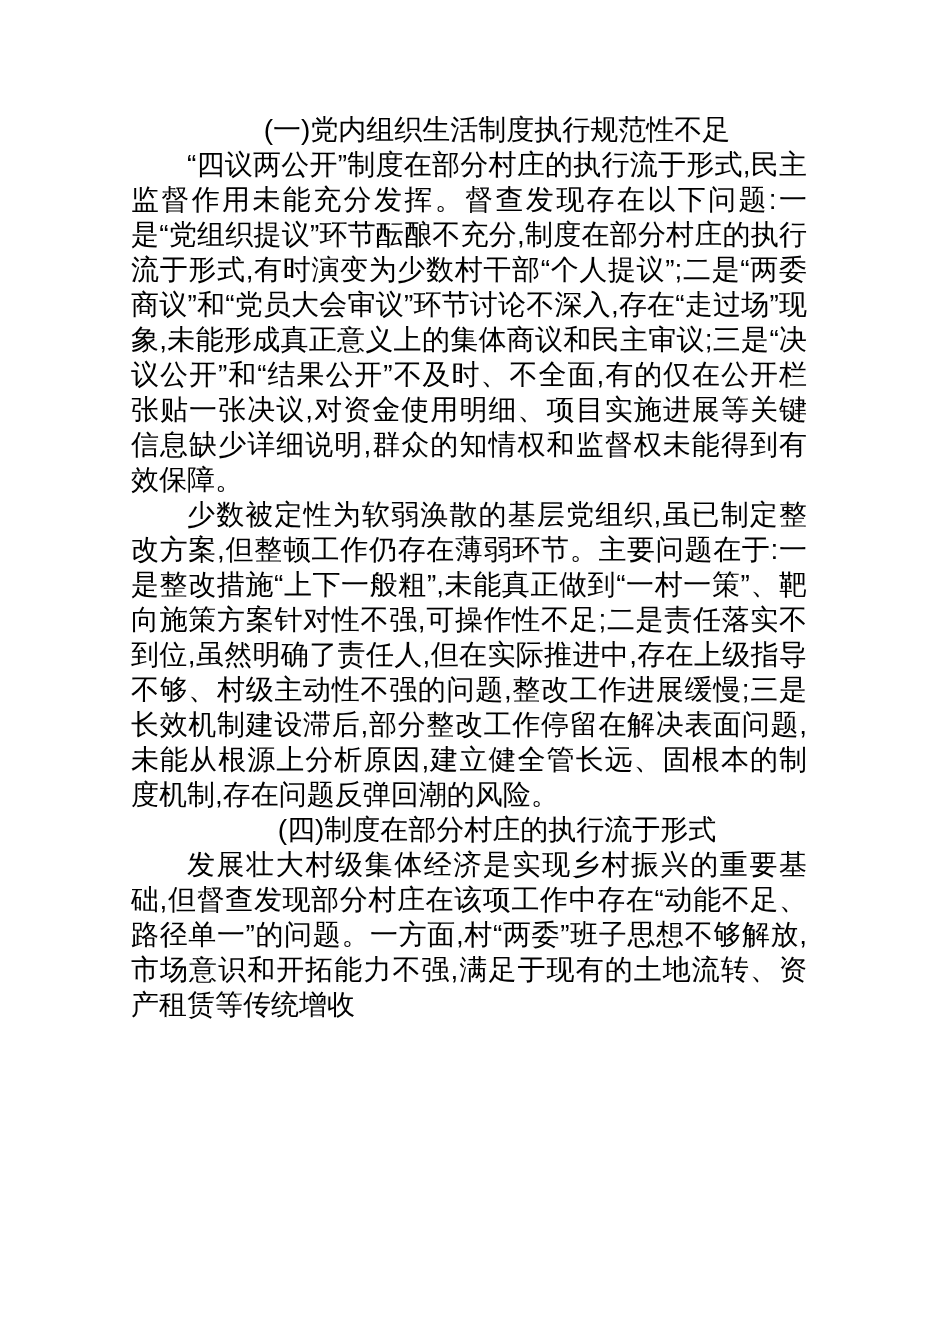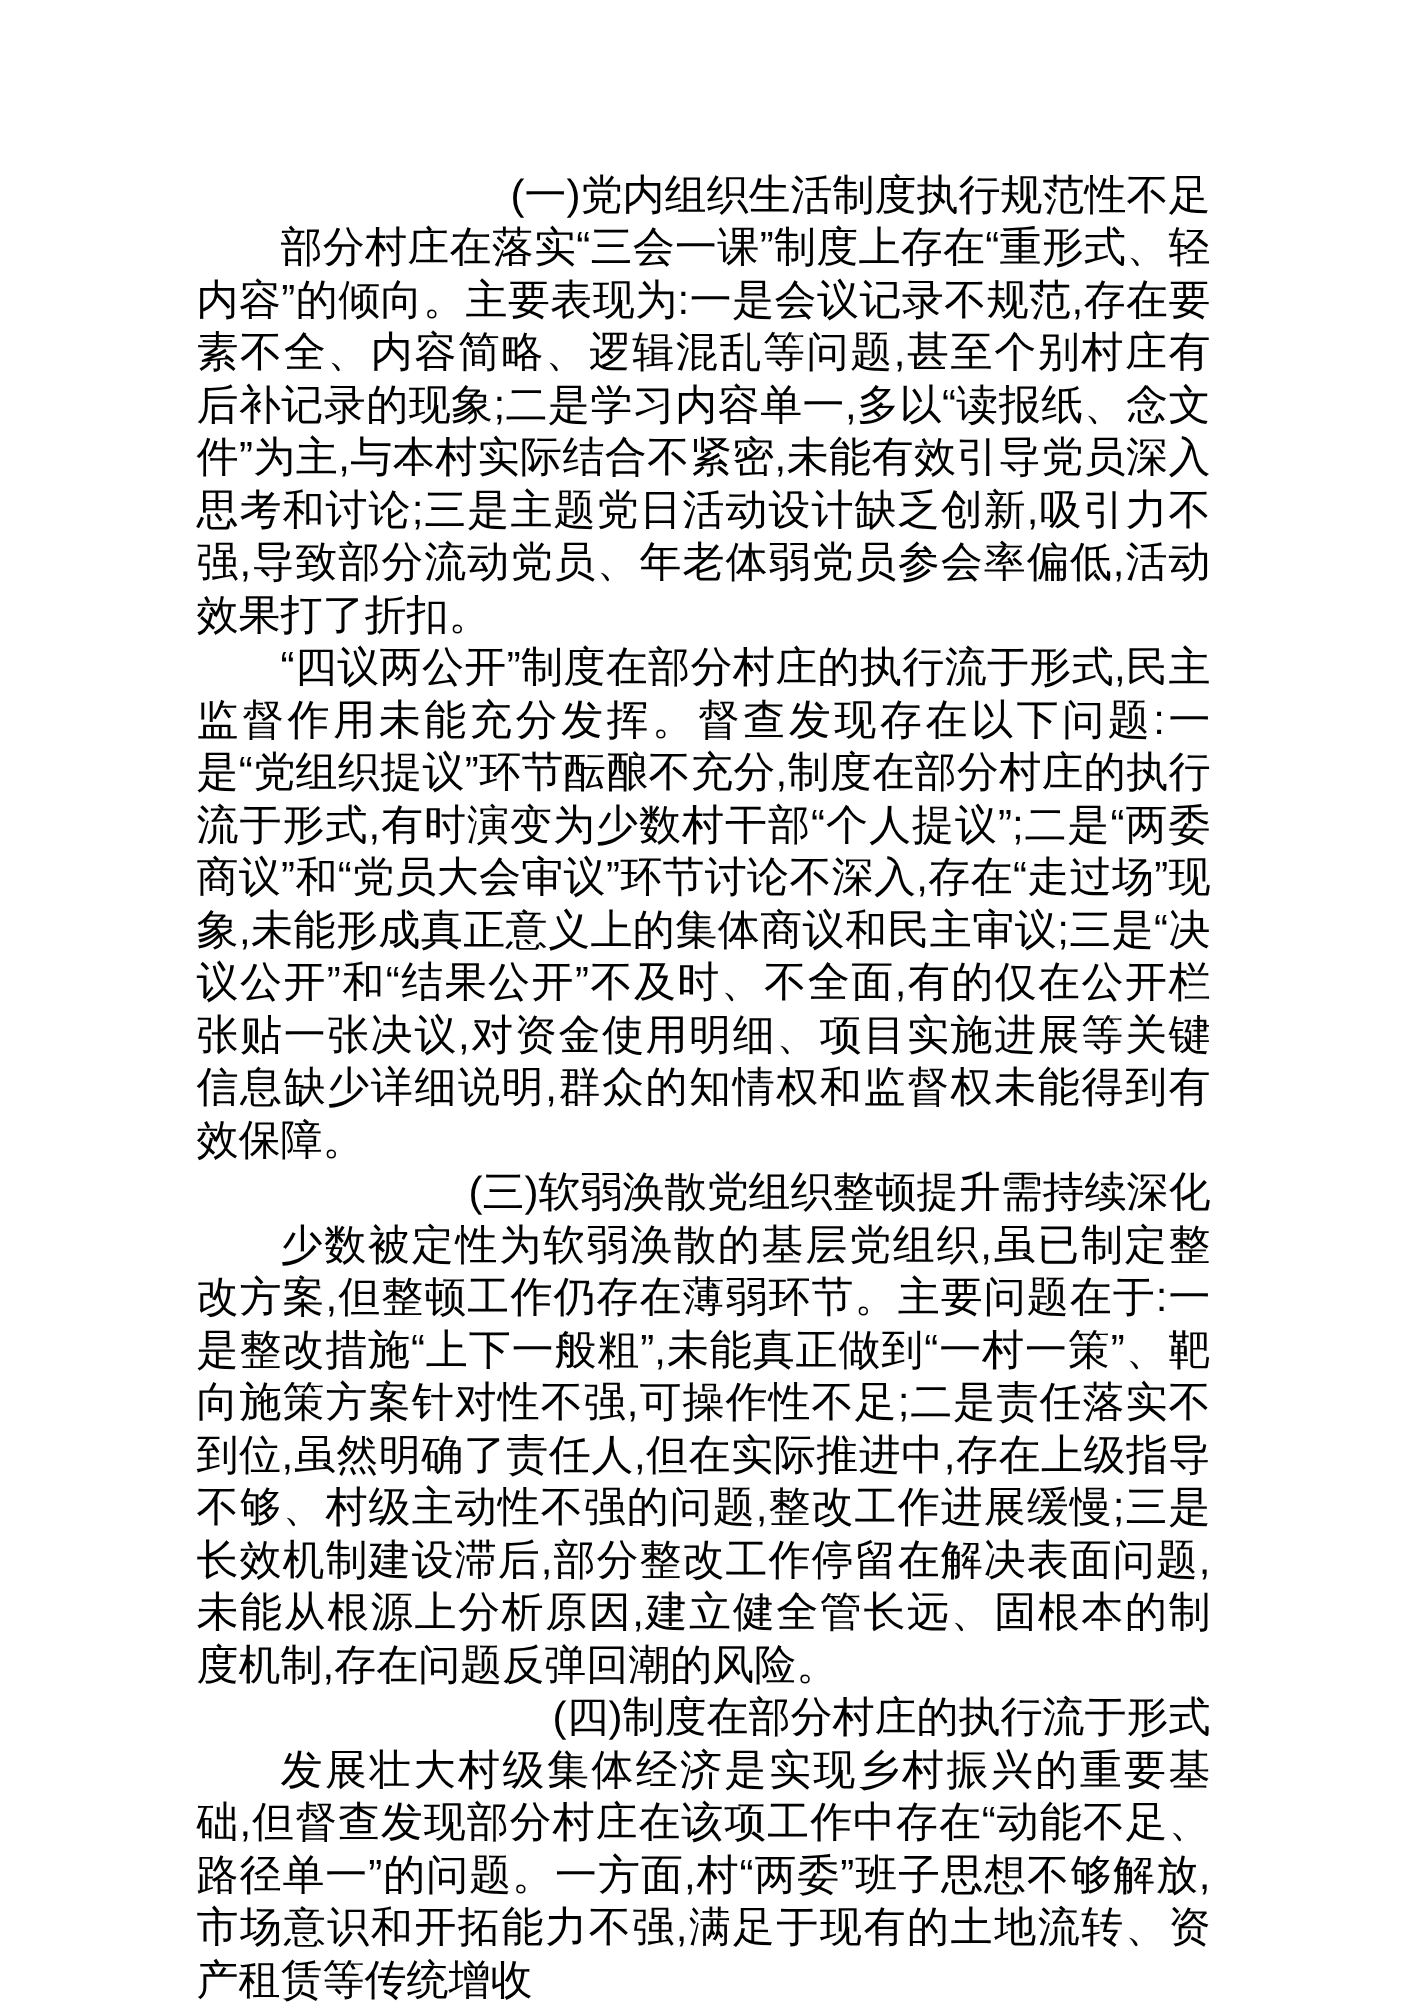--- a/index.html
+++ b/index.html
@@ -30,29 +30,27 @@
     text-align: justify;
     text-justify: inter-ideograph;
   }
   p.block {
     margin: 0;
     padding: 0;
     text-indent: 2em;
     word-break: break-all;
   }
   p.block.heading {
-    text-align: right;
+    text-align: center;
   }
 </style>
 </head>
 <body>
 
 <div class="page">
   <div class="doc-content" id="doc-content">
       <p class="block heading">(一)党内组织生活制度执行规范性不足</p>
-      <p class="block paragraph">部分村庄在落实“三会一课”制度上存在“重形式、轻内容”的倾向。主要表现为:一是会议记录不规范,存在要素不全、内容简略、逻辑混乱等问题,甚至个别村庄有后补记录的现象;二是学习内容单一,多以“读报纸、念文件”为主,与本村实际结合不紧密,未能有效引导党员深入思考和讨论;三是主题党日活动设计缺乏创新,吸引力不强,导致部分流动党员、年老体弱党员参会率偏低,活动效果打了折扣。</p>
       <p class="block paragraph">“四议两公开”制度在部分村庄的执行流于形式,民主监督作用未能充分发挥。督查发现存在以下问题:一是“党组织提议”环节酝酿不充分,制度在部分村庄的执行流于形式,有时演变为少数村干部“个人提议”;二是“两委商议”和“党员大会审议”环节讨论不深入,存在“走过场”现象,未能形成真正意义上的集体商议和民主审议;三是“决议公开”和“结果公开”不及时、不全面,有的仅在公开栏张贴一张决议,对资金使用明细、项目实施进展等关键信息缺少详细说明,群众的知情权和监督权未能得到有效保障。</p>
-      <p class="block heading">(三)软弱涣散党组织整顿提升需持续深化</p>
       <p class="block paragraph">少数被定性为软弱涣散的基层党组织,虽已制定整改方案,但整顿工作仍存在薄弱环节。主要问题在于:一是整改措施“上下一般粗”,未能真正做到“一村一策”、靶向施策方案针对性不强,可操作性不足;二是责任落实不到位,虽然明确了责任人,但在实际推进中,存在上级指导不够、村级主动性不强的问题,整改工作进展缓慢;三是长效机制建设滞后,部分整改工作停留在解决表面问题,未能从根源上分析原因,建立健全管长远、固根本的制度机制,存在问题反弹回潮的风险。</p>
       <p class="block heading">(四)制度在部分村庄的执行流于形式</p>
       <p class="block paragraph">发展壮大村级集体经济是实现乡村振兴的重要基础,但督查发现部分村庄在该项工作中存在“动能不足、路径单一”的问题。一方面,村“两委”班子思想不够解放,市场意识和开拓能力不强,满足于现有的土地流转、资产租赁等传统增收</p>
     </div>
 </div>
 
 </body></html>

